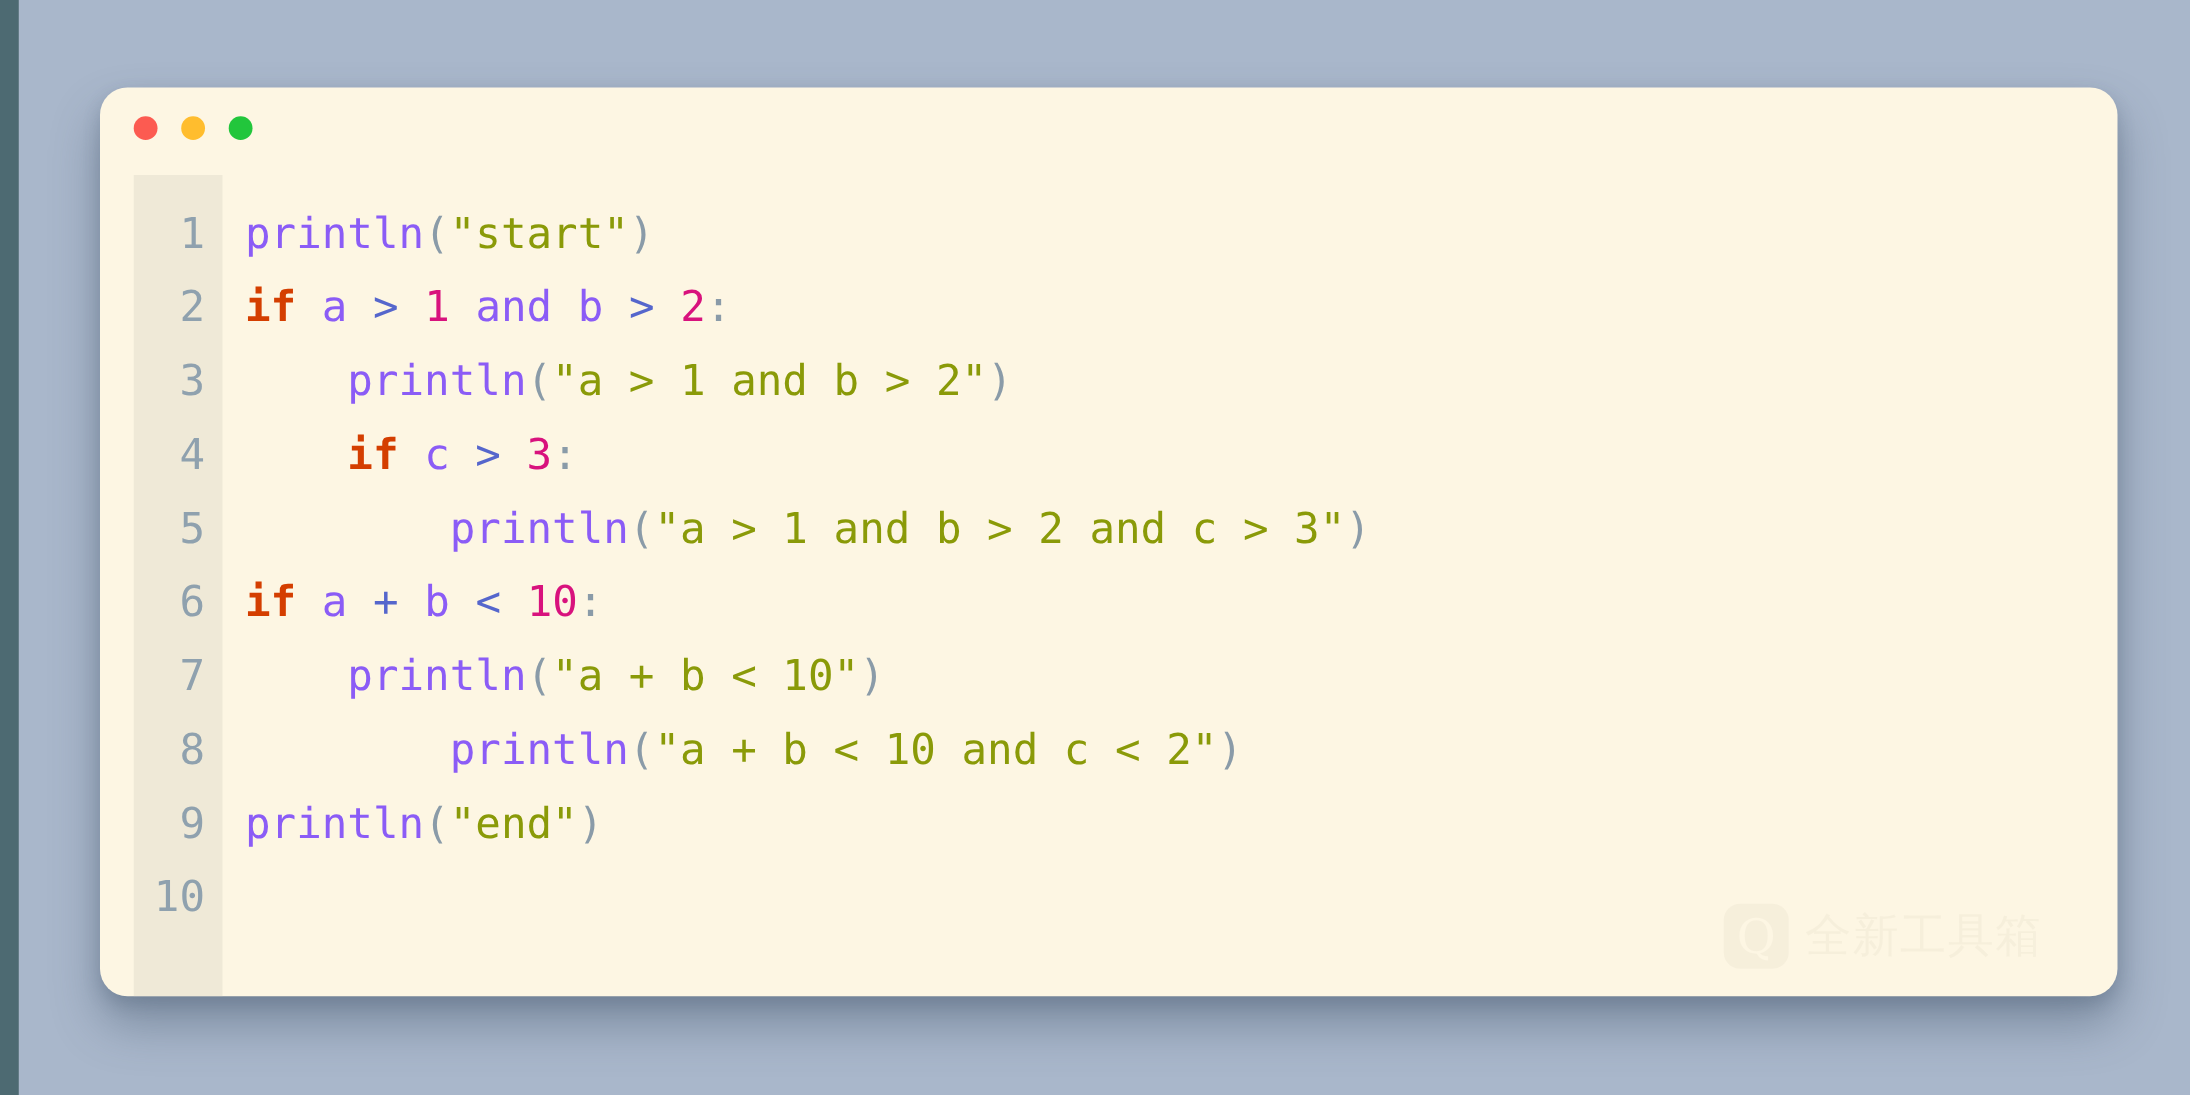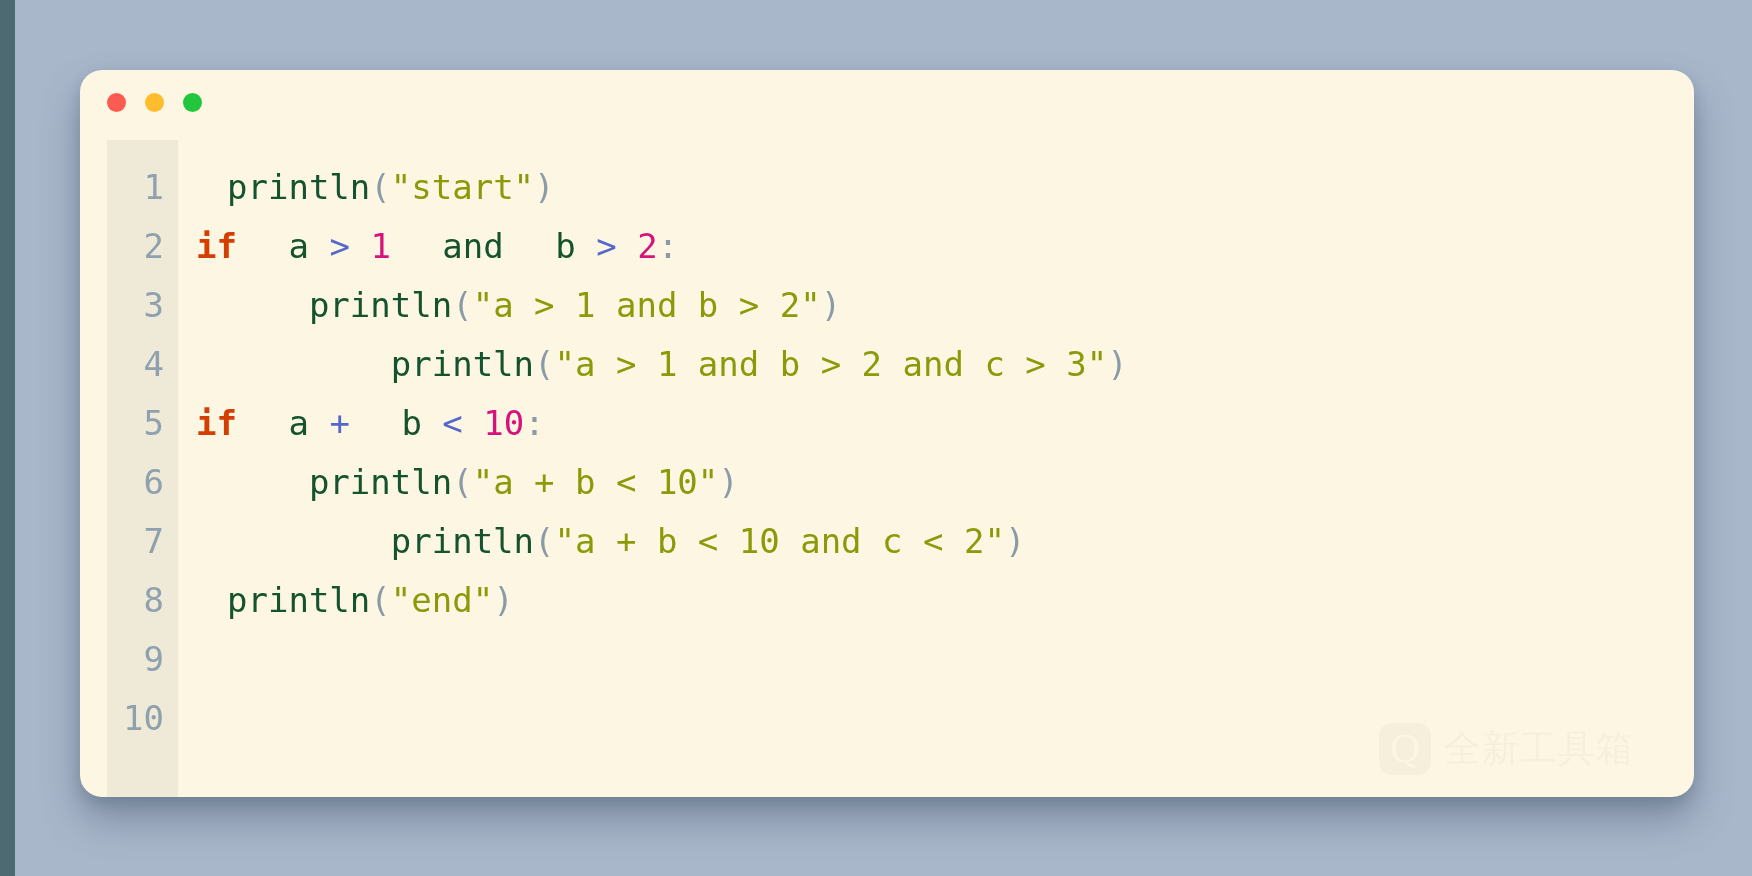--- a/index.html
+++ b/index.html
@@ -104,21 +104,21 @@
     text-align: right;
     padding-right: 14px;
     color: #8fa1ae;
   }
   .code-line {
     color: #8a9ba8;
   }
 
   
   .tok-kw    { color: #d43e00; font-weight: bold; }
-  .tok-id    { color: #14532d; margin-left: 31px; }
+  .tok-id    { color: #8b5cf6; }
   .tok-op    { color: #5566cc; }
   .tok-num   { color: #d8127d; }
   .tok-str   { color: #8a9a08; }
   .tok-punc  { color: #8a9ba8; }
   .tok-plain { color: #8a9ba8; }
 
   
   #watermark {
     position: absolute;
     right: 60px;
@@ -170,20 +170,21 @@
         <div class="gutter-num">6</div>
         <div class="gutter-num">7</div>
         <div class="gutter-num">8</div>
         <div class="gutter-num">9</div>
         <div class="gutter-num">10</div>
       </div>
     <div id="code-lines">
         <div class="code-line"><span class="tok-id">println</span><span class="tok-punc">(</span><span class="tok-str">"start"</span><span class="tok-punc">)</span></div>
         <div class="code-line"><span class="tok-kw">if</span><span class="tok-plain"> </span><span class="tok-id">a</span><span class="tok-plain"> </span><span class="tok-op">&gt;</span><span class="tok-plain"> </span><span class="tok-num">1</span><span class="tok-plain"> </span><span class="tok-id">and</span><span class="tok-plain"> </span><span class="tok-id">b</span><span class="tok-plain"> </span><span class="tok-op">&gt;</span><span class="tok-plain"> </span><span class="tok-num">2</span><span class="tok-punc">:</span></div>
         <div class="code-line"><span class="tok-plain">    </span><span class="tok-id">println</span><span class="tok-punc">(</span><span class="tok-str">"a &gt; 1 and b &gt; 2"</span><span class="tok-punc">)</span></div>
+        <div class="code-line"><span class="tok-plain">    </span><span class="tok-kw">if</span><span class="tok-plain"> </span><span class="tok-id">c</span><span class="tok-plain"> </span><span class="tok-op">&gt;</span><span class="tok-plain"> </span><span class="tok-num">3</span><span class="tok-punc">:</span></div>
         <div class="code-line"><span class="tok-plain">        </span><span class="tok-id">println</span><span class="tok-punc">(</span><span class="tok-str">"a &gt; 1 and b &gt; 2 and c &gt; 3"</span><span class="tok-punc">)</span></div>
         <div class="code-line"><span class="tok-kw">if</span><span class="tok-plain"> </span><span class="tok-id">a</span><span class="tok-plain"> </span><span class="tok-op">+</span><span class="tok-plain"> </span><span class="tok-id">b</span><span class="tok-plain"> </span><span class="tok-op">&lt;</span><span class="tok-plain"> </span><span class="tok-num">10</span><span class="tok-punc">:</span></div>
         <div class="code-line"><span class="tok-plain">    </span><span class="tok-id">println</span><span class="tok-punc">(</span><span class="tok-str">"a + b &lt; 10"</span><span class="tok-punc">)</span></div>
         <div class="code-line"><span class="tok-plain">        </span><span class="tok-id">println</span><span class="tok-punc">(</span><span class="tok-str">"a + b &lt; 10 and c &lt; 2"</span><span class="tok-punc">)</span></div>
         <div class="code-line"><span class="tok-id">println</span><span class="tok-punc">(</span><span class="tok-str">"end"</span><span class="tok-punc">)</span></div>
       </div>
   </div>
 
   <div id="watermark">
     <div id="watermark-logo">Q</div>

